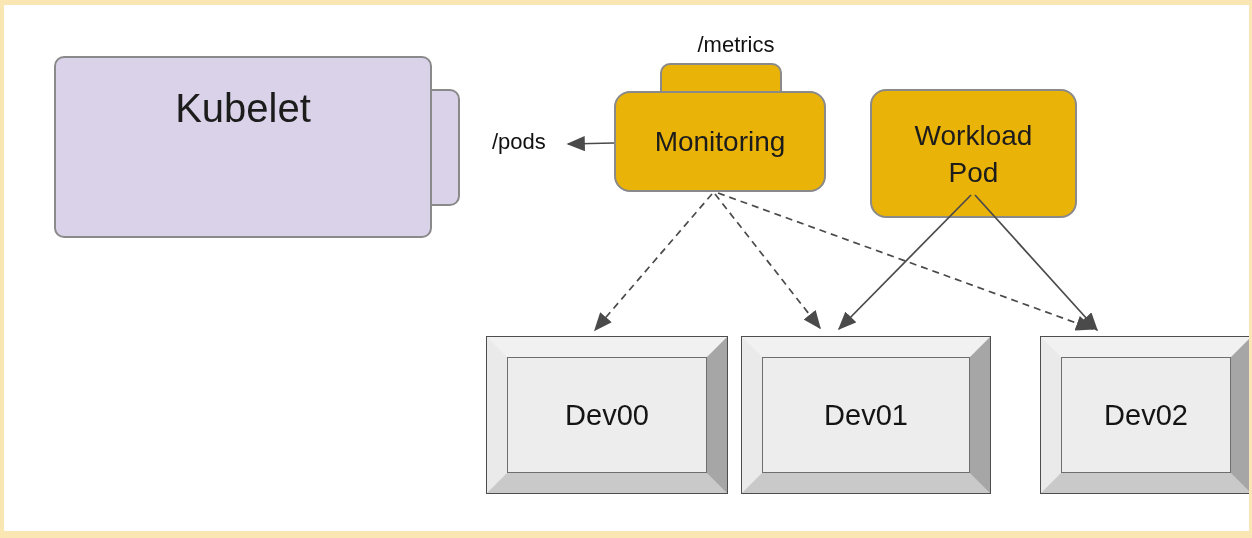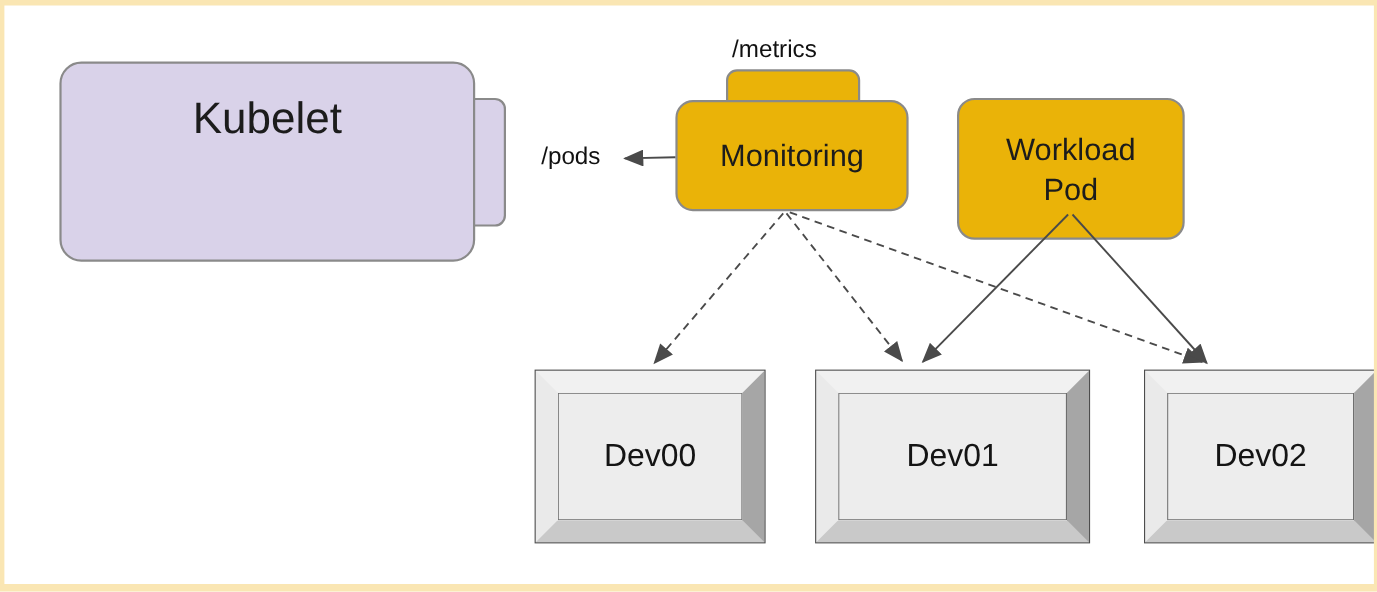--- a/index.html
+++ b/index.html
@@ -25,39 +25,39 @@
     box-sizing: border-box;
     border: 2px solid #8a8a8a;
     display: flex;
     flex-direction: column;
     align-items: center;
     justify-content: center;
     text-align: center;
   }
   .purple { background: #d9d2e9; }
   .blue   { background: #eab308; }
-  .kubelet-box  { left: 54px; top: 56px; width: 378px; height: 182px; border-radius: 20px; z-index: 2; justify-content: flex-start; padding-top: 28px; font-size: 40px; }
+  .kubelet-box  { left: 54px; top: 56px; width: 378px; height: 182px; border-radius: 10px; z-index: 2; justify-content: flex-start; padding-top: 28px; font-size: 40px; }
   .kubelet-tab  { left: 410px; top: 89px; width: 50px; height: 117px; border-radius: 10px; z-index: 1; }
   .metrics-tab  { left: 660px; top: 63px; width: 122px; height: 42px; border-radius: 10px; z-index: 1; }
   .monitoring-box { left: 614px; top: 91px; width: 212px; height: 101px; border-radius: 16px; z-index: 2; font-size: 28px; line-height: 37px; }
   .workload-box   { left: 870px; top: 89px; width: 207px; height: 129px; border-radius: 16px; z-index: 2; font-size: 28px; line-height: 37px; }
   .float-label {
     position: absolute;
     font-size: 22px;
     color: #111;
     z-index: 3;
     white-space: nowrap;
   }
-  .metrics-label { left: 644px; top: 32px; width: 120px; text-align: center; }
+  .metrics-label { left: 676px; top: 32px; width: 120px; text-align: center; }
   .pods-label    { left: 456px; top: 129px; margin-left: 36px; }
   
   .devbox {
     position: absolute;
     box-sizing: border-box;
-    width: 208px; height: 156px;
+    width: 240px; height: 156px;
     border: 20px solid;
     border-color: #f1f1f1 #a6a6a6 #c9c9c9 #eaeaea;
     background: #ededed;
     outline: 1px solid #4d4d4d;
     box-shadow: inset 0 0 0 1px #6e6e6e;
     display: flex; align-items: center; justify-content: center;
     font-size: 29px;
     color: #141414;
     z-index: 2;
   }

